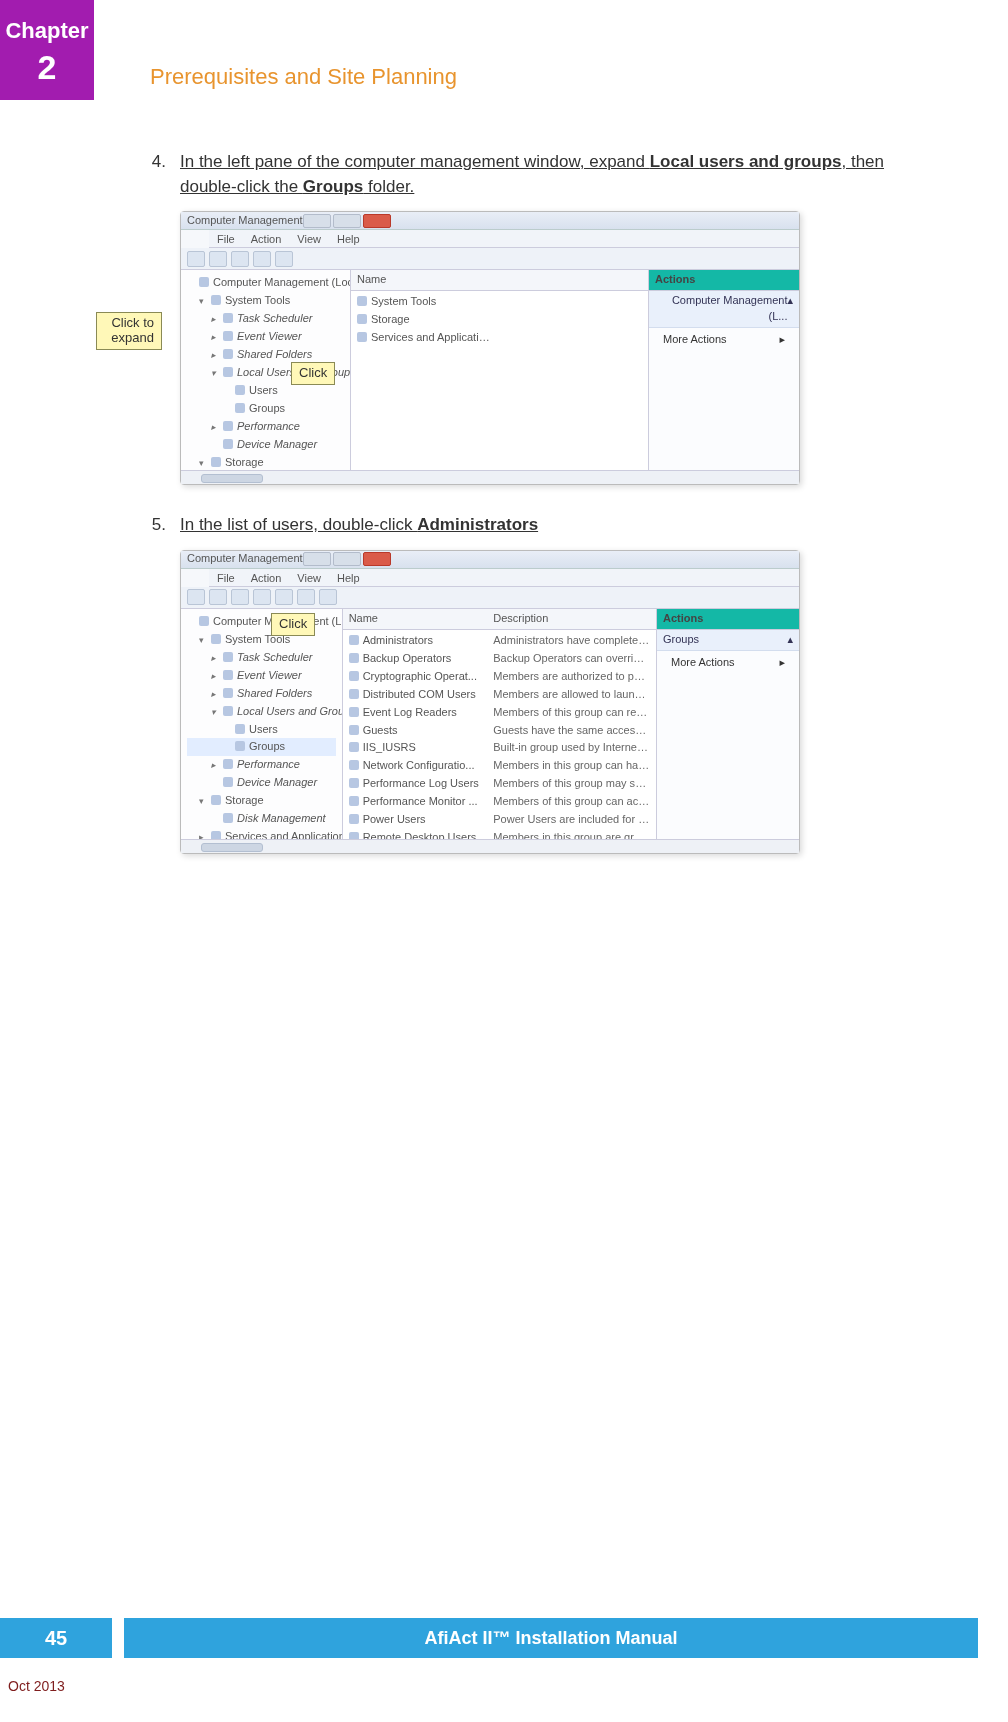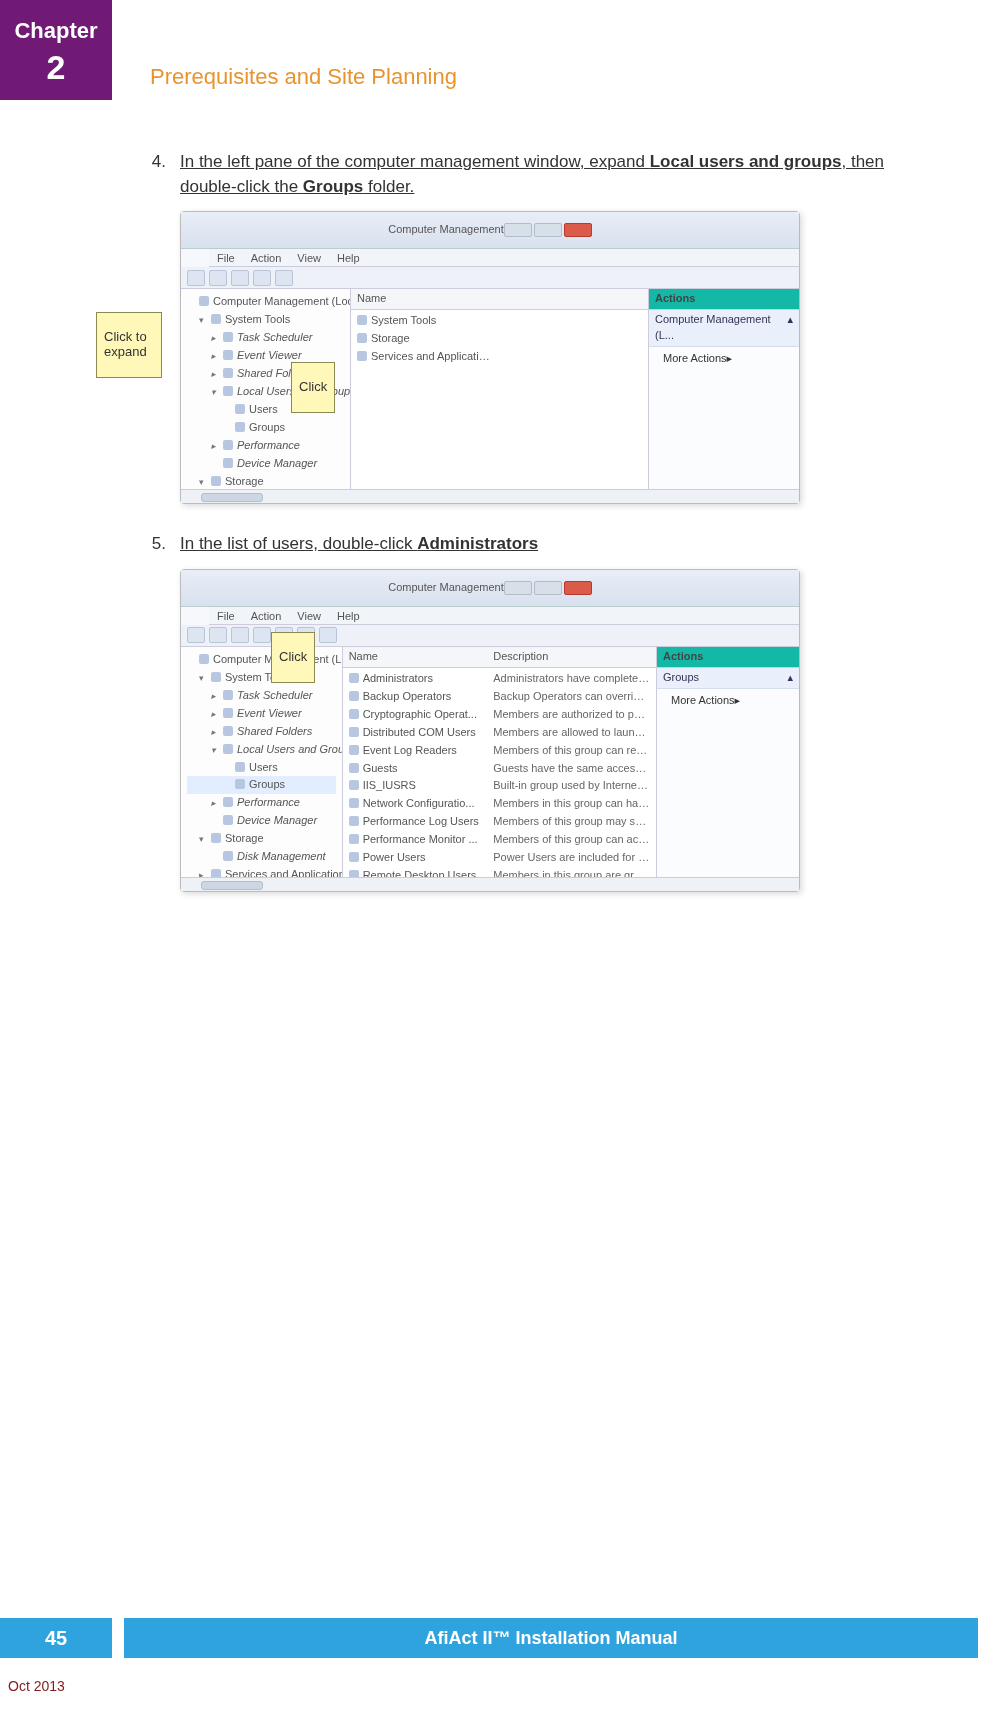--- a/index.html
+++ b/index.html
@@ -7,22 +7,22 @@
     background: #fff;
     font-family: Arial, Helvetica, sans-serif;
     width: 1008px;
     height: 1722px;
     position: relative;
     color: #333;
   }
   .chapter-tab {
     position: absolute;
     left: 0; top: 0;
-    width: 112px; height: 100px;
-    background: #701a75;
+    width: 94px; height: 100px;
+    background: #a21caf;
     color: #fff;
     text-align: center;
     font-weight: bold;
     padding-top: 18px;
     font-size: 22px;
   }
   .chapter-tab .num { display:block; font-size: 34px; margin-top: 4px; }
   .section-title {
     position: absolute;
     left: 150px; top: 64px;
@@ -44,24 +44,24 @@
     background: #f6f8fb;
     width: 620px;
     margin: 6px 0 28px 40px;
     border-radius: 4px;
     font-size: 11px;
     color: #555;
     box-shadow: 2px 2px 6px rgba(0,0,0,0.15);
     position: relative;
   }
   .win .titlebar {
-    height: 37px;
+    height: 18px;
     background: linear-gradient(#e9eef7,#d8e1ee);
     border-bottom: 1px solid #bcc;
-    display:flex; align-items:center; justify-content:center;
+    display:flex; align-items:center; justify-content:flex-start;
     padding: 8px 6px;
   }
   .win .titlebar .wbtns { display:flex; gap:2px;}
   .win .titlebar .wbtn { width:28px; height:14px; background:#d7dfe9; border:1px solid #b3bccb; border-radius:2px;}
   .win .titlebar .wbtn.close { background:#da5b49; border-color:#b9392a;}
   .win .menubar {
     height: 18px; background:#f1f4f9; border-bottom:1px solid #ccd; padding:2px 8px; display:flex; gap:16px; color:#555;margin-left:28px;
   }
   .win .menubar span { text-decoration: underline; text-decoration-color: transparent;}
   .win .toolbar { height:22px; background:#eef2f8; border-bottom:1px solid #ccd; display:flex; align-items:center; padding:0 6px; gap:4px;}
@@ -82,34 +82,34 @@
   .win .mid .colh { background:#f4f6fa; border-bottom:1px solid #ccd; padding:2px 6px; display:flex;}
   .win .mid .colh .ca { width: 48%; } .win .mid .colh .cb { flex:1;}
   .win .mid .rows { flex:1; overflow:hidden; padding:2px 0;}
   .win .mid .row { display:flex; padding:1px 6px; white-space:nowrap;}
   .win .mid .row .ca { width:48%; overflow:hidden; text-overflow:ellipsis;}
   .win .mid .row .cb { flex:1; overflow:hidden; text-overflow:ellipsis; color:#666;}
   .win .right {
     width: 150px; background:#fbfcfe; padding:0;
   }
   .win .right .rh { background:#14b8a6; border-bottom:1px solid #ccd; padding:2px 6px; font-weight:bold; color:#444;}
-  .win .right .rsub { background:#e9f0fb; padding:2px 6px; color:#335; border-bottom:1px solid #d3ddee; display:flex; justify-content:space-between;}
-  .win .right .rit { padding:4px 14px; color:#333; display:flex; }
+  .win .right .rsub { background:#e9f0fb; padding:2px 6px; color:#335; border-bottom:1px solid #d3ddee; display:flex; justify-content:space-between;text-align:right;}
+  .win .right .rit { padding:4px 14px; color:#333; display:flex; justify-content:space-between;}
   .win .scroll { height:14px; background:#eef1f6; border-top:1px solid #ccd; position:relative;}
   .win .scroll::before { content:""; position:absolute; left:20px; top:3px; width:60px; height:7px; background:#cdd6e3; border:1px solid #b3bfd1; border-radius:3px;}
 
   .callout {
     position:absolute;
     background:#fff8b8;
     border:1px solid #8a8a55;
     color:#333;
     font-size: 13px;
-    padding: 17px 7px;
+    padding: 3px 7px;
     line-height:1.15;
-    text-align:left;
+    text-align:right;
     z-index:5;
   }
 
   .footer-bar {
     position:absolute; left:0; right:0; bottom:64px; height:40px;
   }
   .footer-bar .page-chip {
     position:absolute; left:0; top:0; width:112px; height:40px;
     background:#2FA3DD; color:#fff; font-weight:bold; font-size:20px;
     display:flex; align-items:center; justify-content:center;

